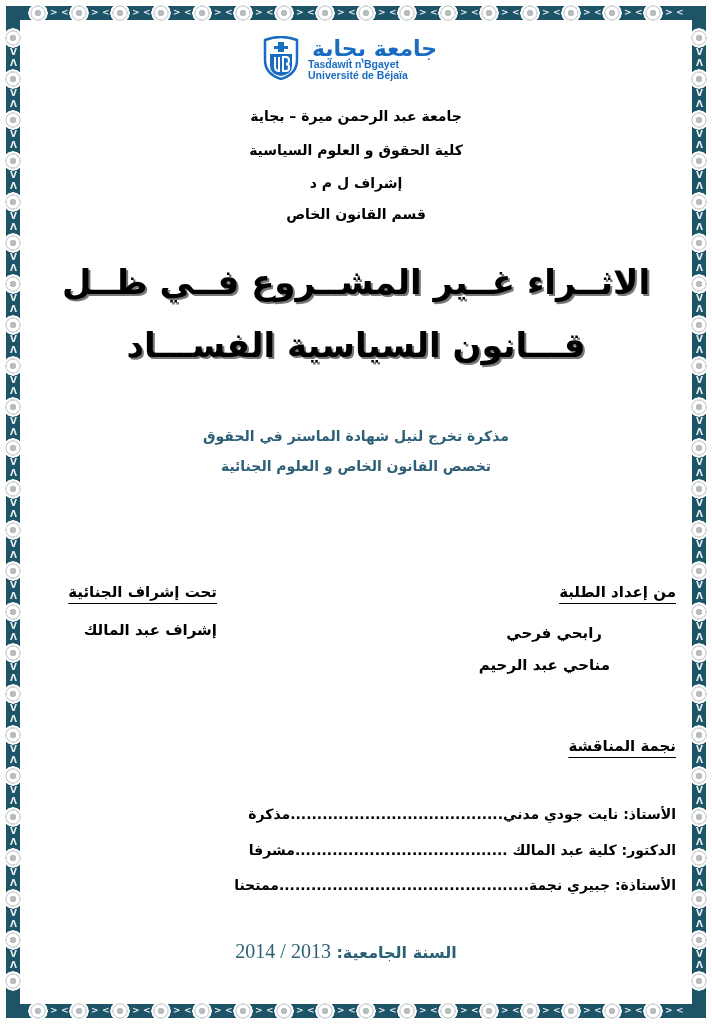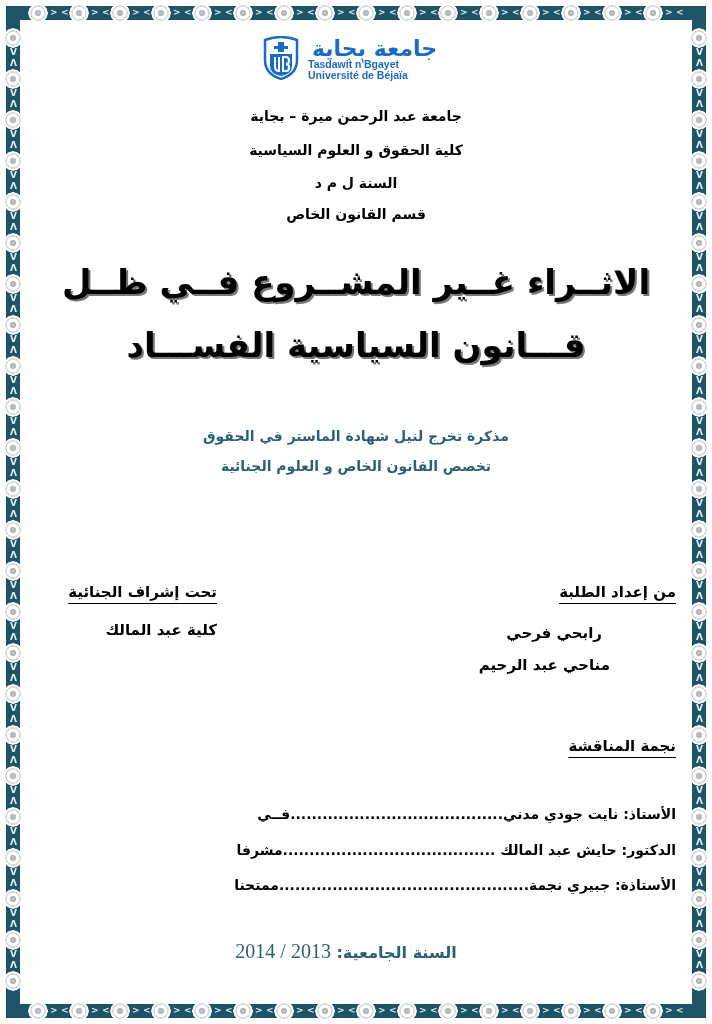--- a/index.html
+++ b/index.html
@@ -286,43 +286,43 @@
     <path d="M13 21 L13 31 Q13 35 17 35 L17 21" fill="none" stroke="#fff" stroke-width="2"></path>
     <path d="M21 21 L21 35 L24 35 Q27 35 27 31.5 Q27 28 24 28 Q27 28 27 24.5 Q27 21 24 21 Z" fill="none" stroke="#fff" stroke-width="2"></path>
   </svg>
   <div class="logo-ar">جامعة بجاية</div>
   <div class="logo-l1">Tasdawit n'Bgayet</div>
   <div class="logo-l2">Université de Béjaïa</div>
 </div>
 
 <div class="center-line hdr rtl" style="top:108px;">جامعة عبد الرحمن ميرة  –  بجاية</div>
 <div class="center-line hdr rtl" style="top:142px;">كلية الحقوق  و العلوم السياسية</div>
-<div class="center-line hdr rtl" style="top:175px;">السنة  ل م د</div>
+<div class="center-line hdr rtl" style="top:175px;">إشراف  ل م د</div>
 <div class="center-line hdr rtl" style="top:206px;">قسم القانون الخاص</div>
 
 <div class="center-line title rtl" style="top:262px;">الاثــراء غــير المشــروع فــي ظــل</div>
 <div class="center-line title rtl" style="top:325px;">قـــانون السياسية الفســـاد</div>
 
 <div class="center-line sub rtl" style="top:428px;">مذكرة تخرج لنيل شهادة الماستر في الحقوق</div>
 <div class="center-line sub rtl" style="top:458px;">تخصص القانون الخاص و العلوم الجنائية</div>
 
 <div class="abs rtl ul" style="right:36px; top:583px; font-size:15px;">من إعداد الطلبة</div>
 <div class="abs rtl" style="right:110px; top:624px; font-size:15px;">رابحي فرحي</div>
 <div class="abs rtl" style="right:102px; top:656px; font-size:15px;">مناحي عبد الرحيم</div>
 
 <div class="abs rtl ul" style="left:52px; top:583px; font-size:15px; width:165px; text-align:right;">تحت إشراف الجنائية</div>
-<div class="abs rtl" style="left:82px; top:621px; font-size:15px; width:135px; text-align:right;">كلية عبد المالك</div>
+<div class="abs rtl" style="left:82px; top:621px; font-size:15px; width:135px; text-align:right;">إشراف عبد المالك</div>
 
 <div class="abs rtl ul" style="right:36px; top:737px; font-size:15px;">نجمة المناقشة</div>
 
 <div class="abs rtl" style="right:36px; top:806px; font-size:14px; width:480px;">
-  <span>الأستاذ: نايت جودي مدني</span><span>........................................</span><span>فــي</span>
+  <span>الأستاذ: نايت جودي مدني</span><span>........................................</span><span>مذكرة</span>
 </div>
 <div class="abs rtl" style="right:36px; top:842px; font-size:14px; width:480px;">
-  <span>الدكتور: حايش عبد المالك</span><span> ........................................</span><span>مشرفا</span>
+  <span>الدكتور: كلية عبد المالك</span><span> ........................................</span><span>مشرفا</span>
 </div>
 <div class="abs rtl" style="right:36px; top:877px; font-size:14px; width:480px;">
   <span>الأستاذة: جبيري نجمة</span><span>...............................................</span><span>ممتحنا</span>
 </div>
 
 <div class="abs" style="left:226px; top:940px; width:240px; text-align:center;">
   <span class="year-num">2014 / 2013</span>
   <span class="year-ar rtl">السنة الجامعية:</span>
 </div>
 

